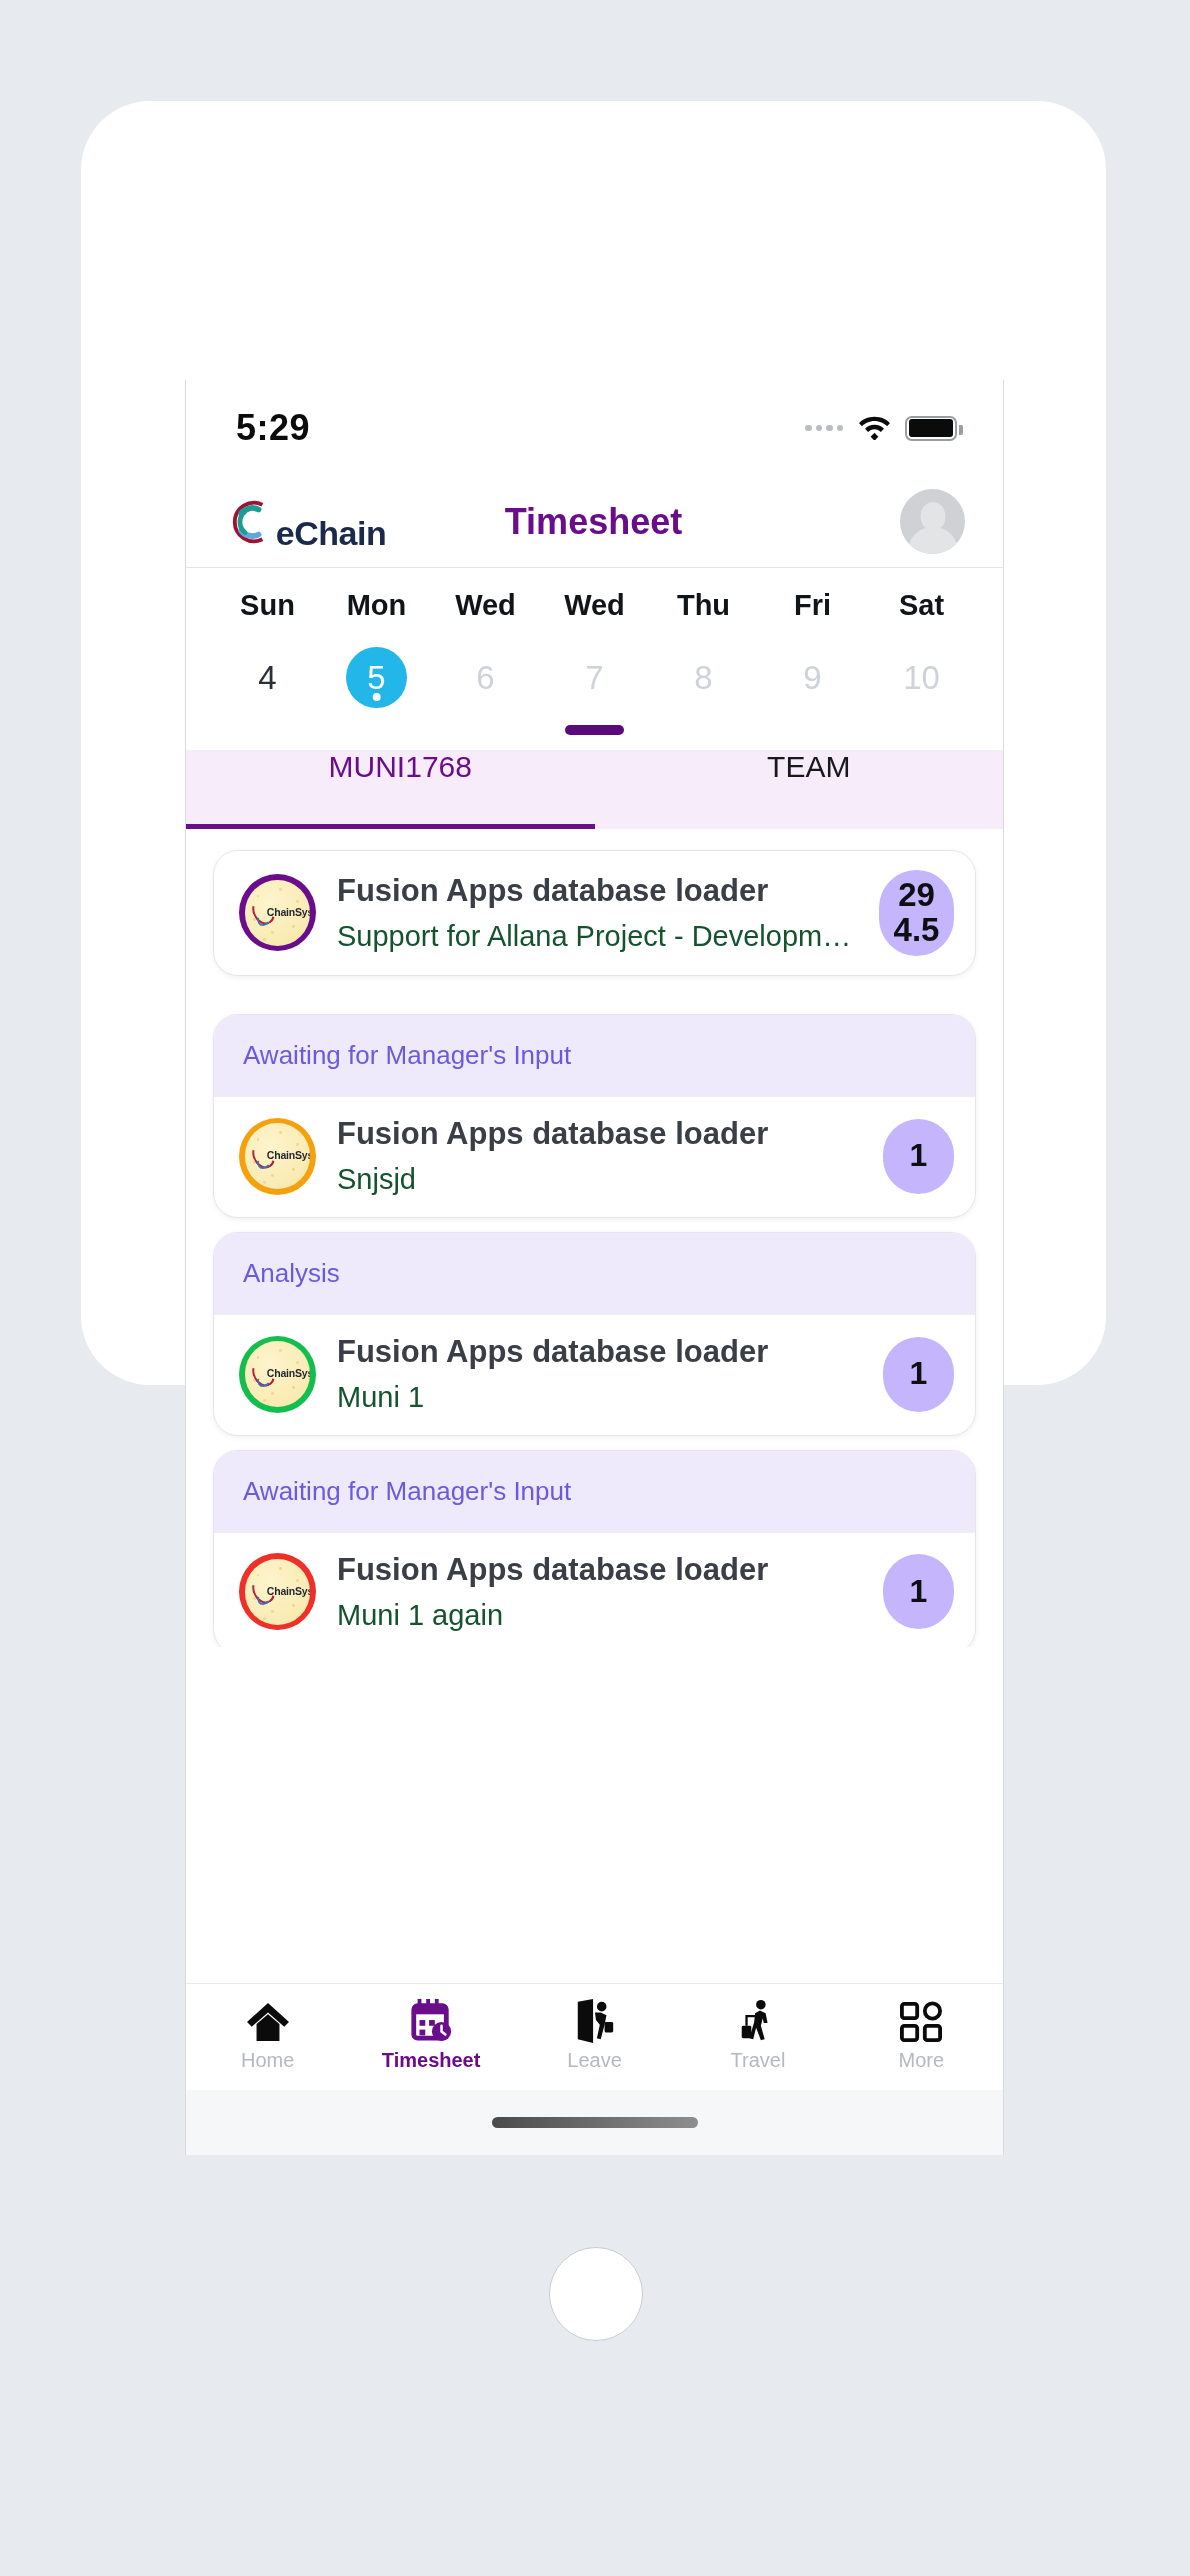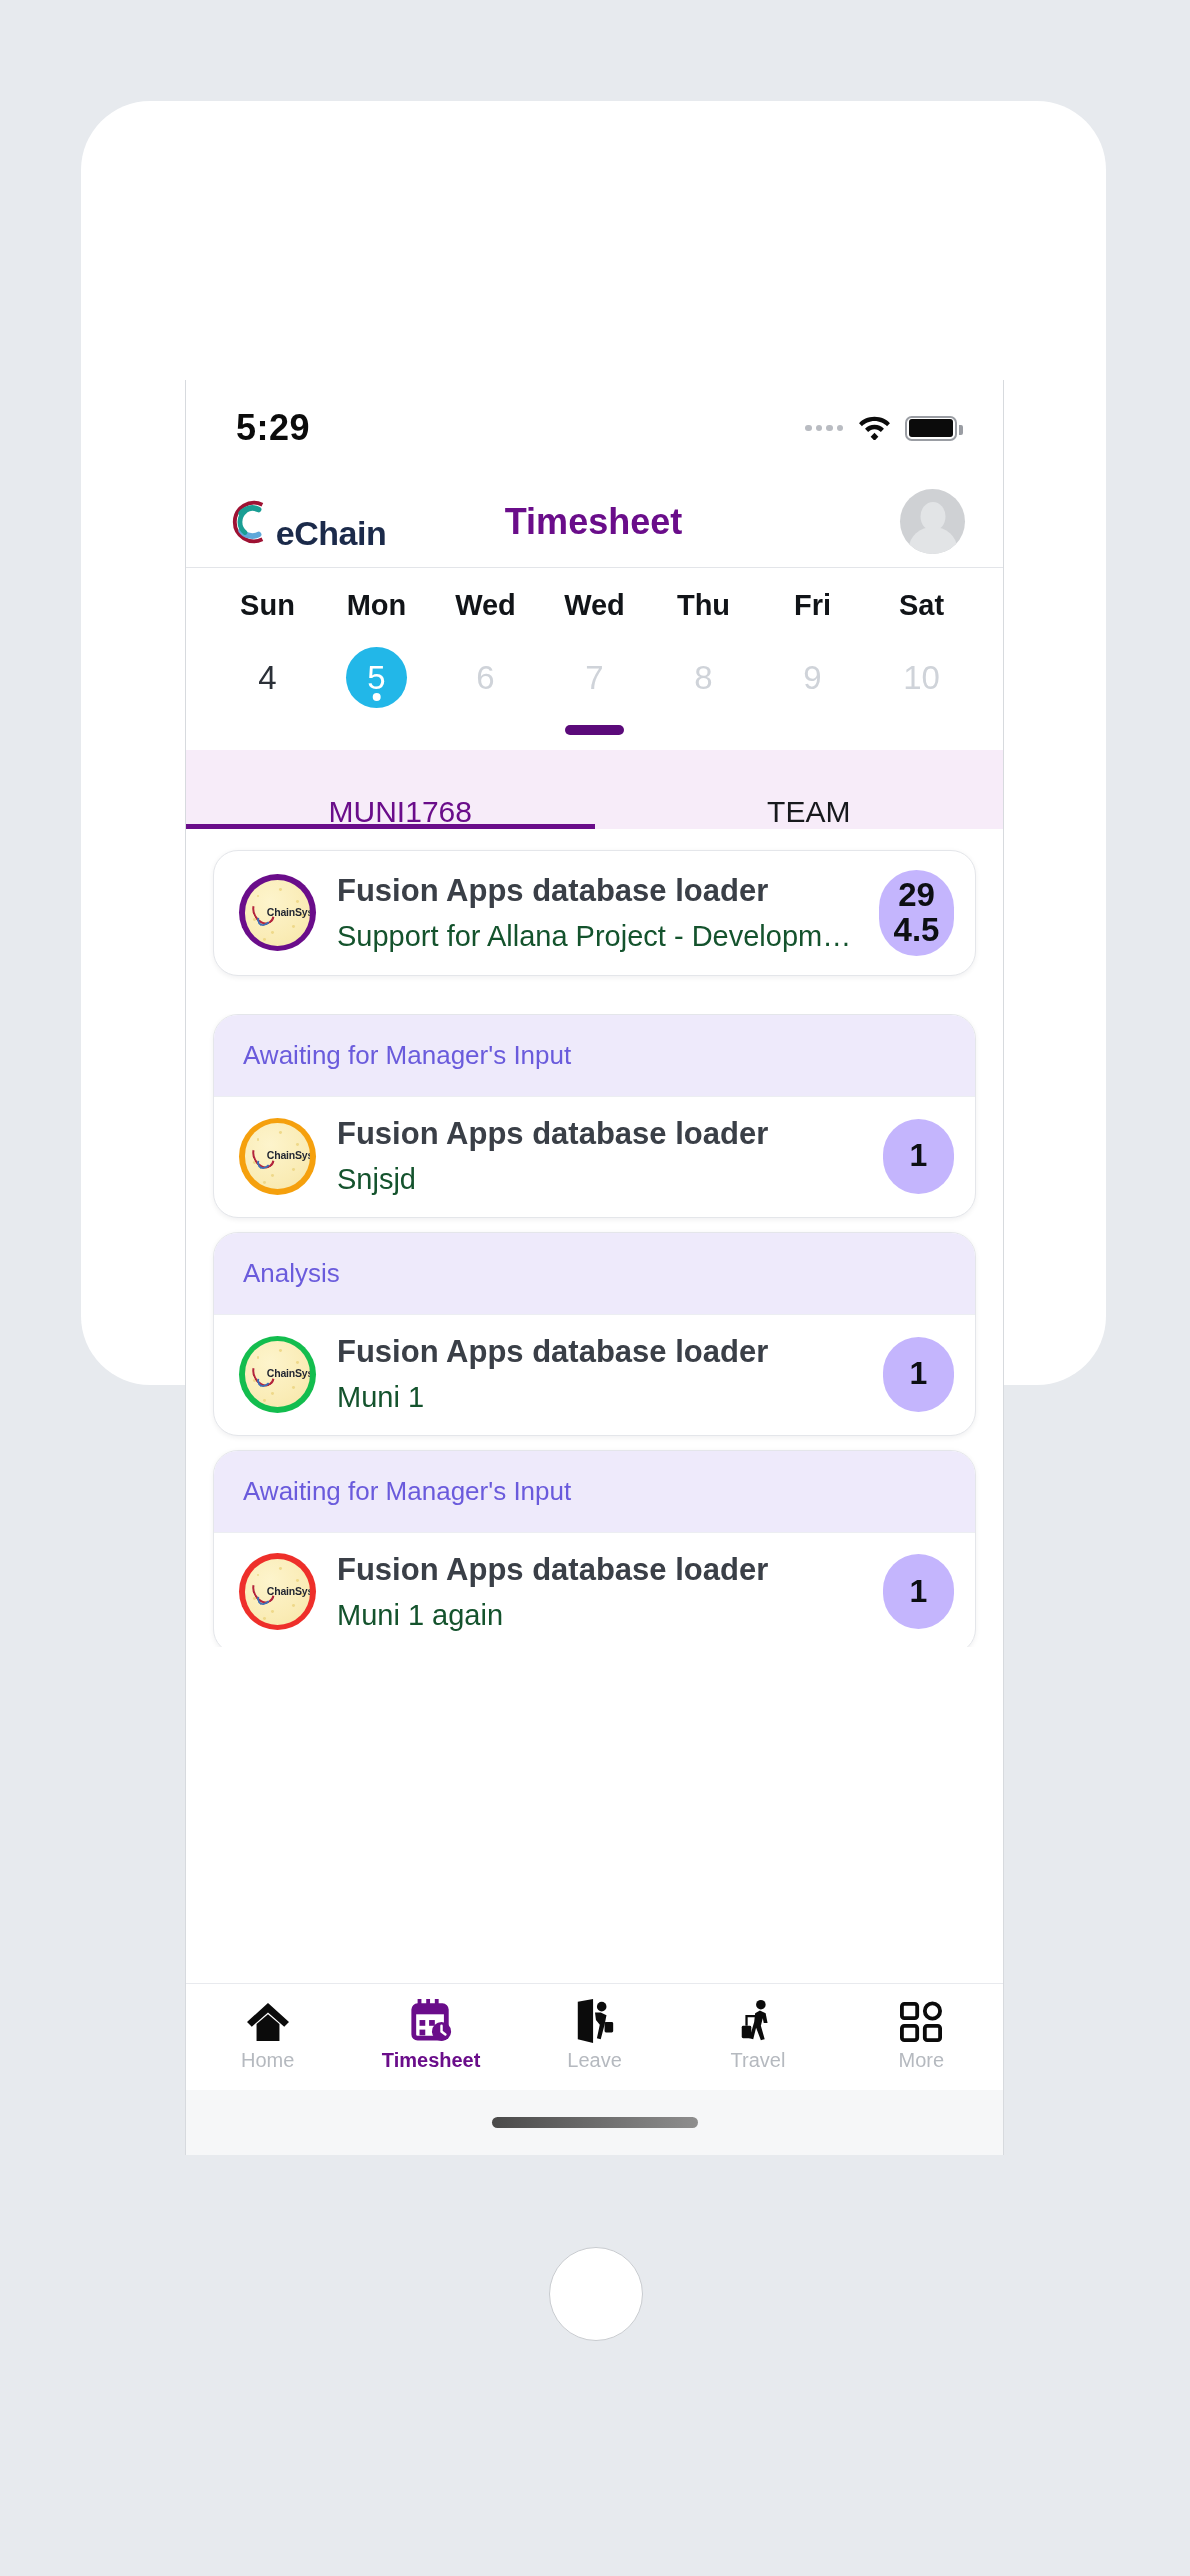--- a/index.html
+++ b/index.html
@@ -118,21 +118,21 @@
     margin:17px auto 0; width:59px; height:9.6px;
     background:#5b0a7a; border-radius:5.8px;
   }
 
   
   .tabs{
     margin-top:15.3px;
     display:flex; background:#f7ecf9; height:79px;
   }
   .tab{
-    flex:1; display:flex; align-items:flex-end; justify-content:center;
+    flex:1; display:flex; align-items:flex-start; justify-content:center;
     font-size:30px; color:#17191d; position:relative;padding-left:20px;
   }
   .tab.active{ color:#6a0d8a; }
   .tab.active::after{
     content:""; position:absolute; left:0; right:0; bottom:0;
     height:4.8px; background:#6a0d8a;
   }
 
   
   .summary-wrap{ padding:21px 27px 0; }

